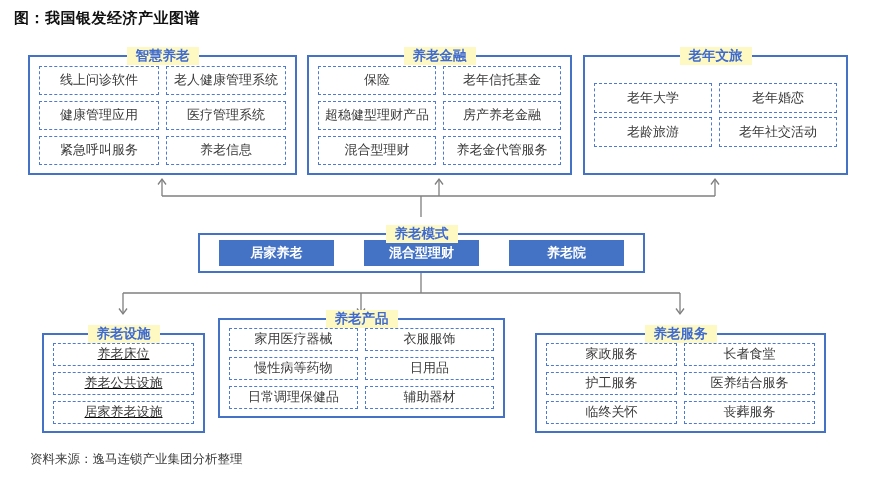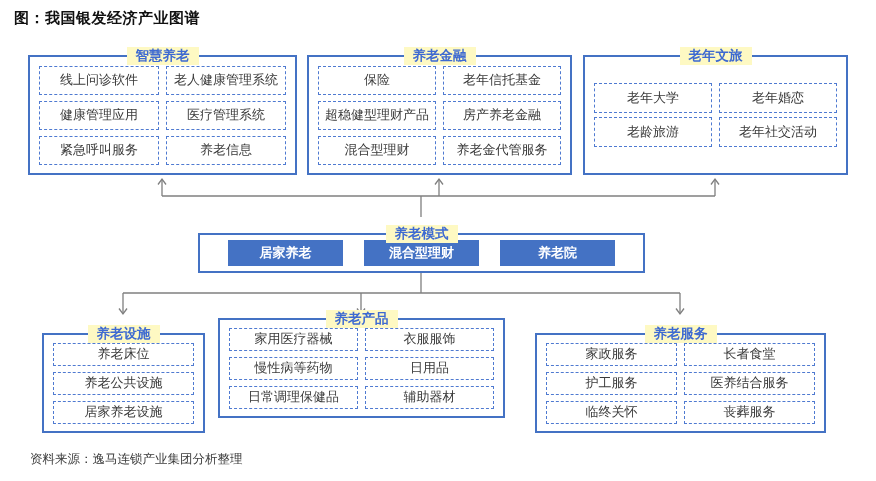--- a/index.html
+++ b/index.html
@@ -39,28 +39,28 @@
     border:1px dashed var(--dash);background:#ffffff;
     display:flex;align-items:center;justify-content:center;
     font-size:13px;color:var(--ink);white-space:nowrap;overflow:hidden;
   }
   
   #g-smart   {left:28px; top:55px; width:269px;height:120px;}
   #g-finance {left:307px;top:55px; width:265px;height:120px;}
   #g-culture {left:583px;top:55px; width:265px;height:120px;}
   
   #g-models  {left:198px;top:233px;width:447px;height:40px;}
-  .models-row{display:flex;align-items:center;justify-content:center;gap:21px;height:100%;}
+  .models-row{display:flex;align-items:center;justify-content:center;gap:30px;height:100%;}
   .model-btn{
     width:115px;height:26px;background:var(--accent);color:#ffffff;
     font-weight:bold;font-size:13px;display:flex;align-items:center;justify-content:center;
     white-space:nowrap;
   }
   
-  #g-facilities{left:42px; top:333px;width:163px;height:100px;}
+  #g-facilities{left:42px; top:333px;width:163px;height:100px;text-decoration:underline;}
   #g-products  {left:218px;top:318px;width:287px;height:100px;}
   #g-services  {left:535px;top:333px;width:291px;height:100px;text-align:right;}
   .connectors{position:absolute;left:0;top:0;z-index:1;pointer-events:none;}
   .source-note{
     position:absolute;left:30px;top:451px;margin:0;
     font-family:"Liberation Serif", serif;font-size:12.5px;color:#3c3c3c;
   }
 </style>
 </head>
 <body>

